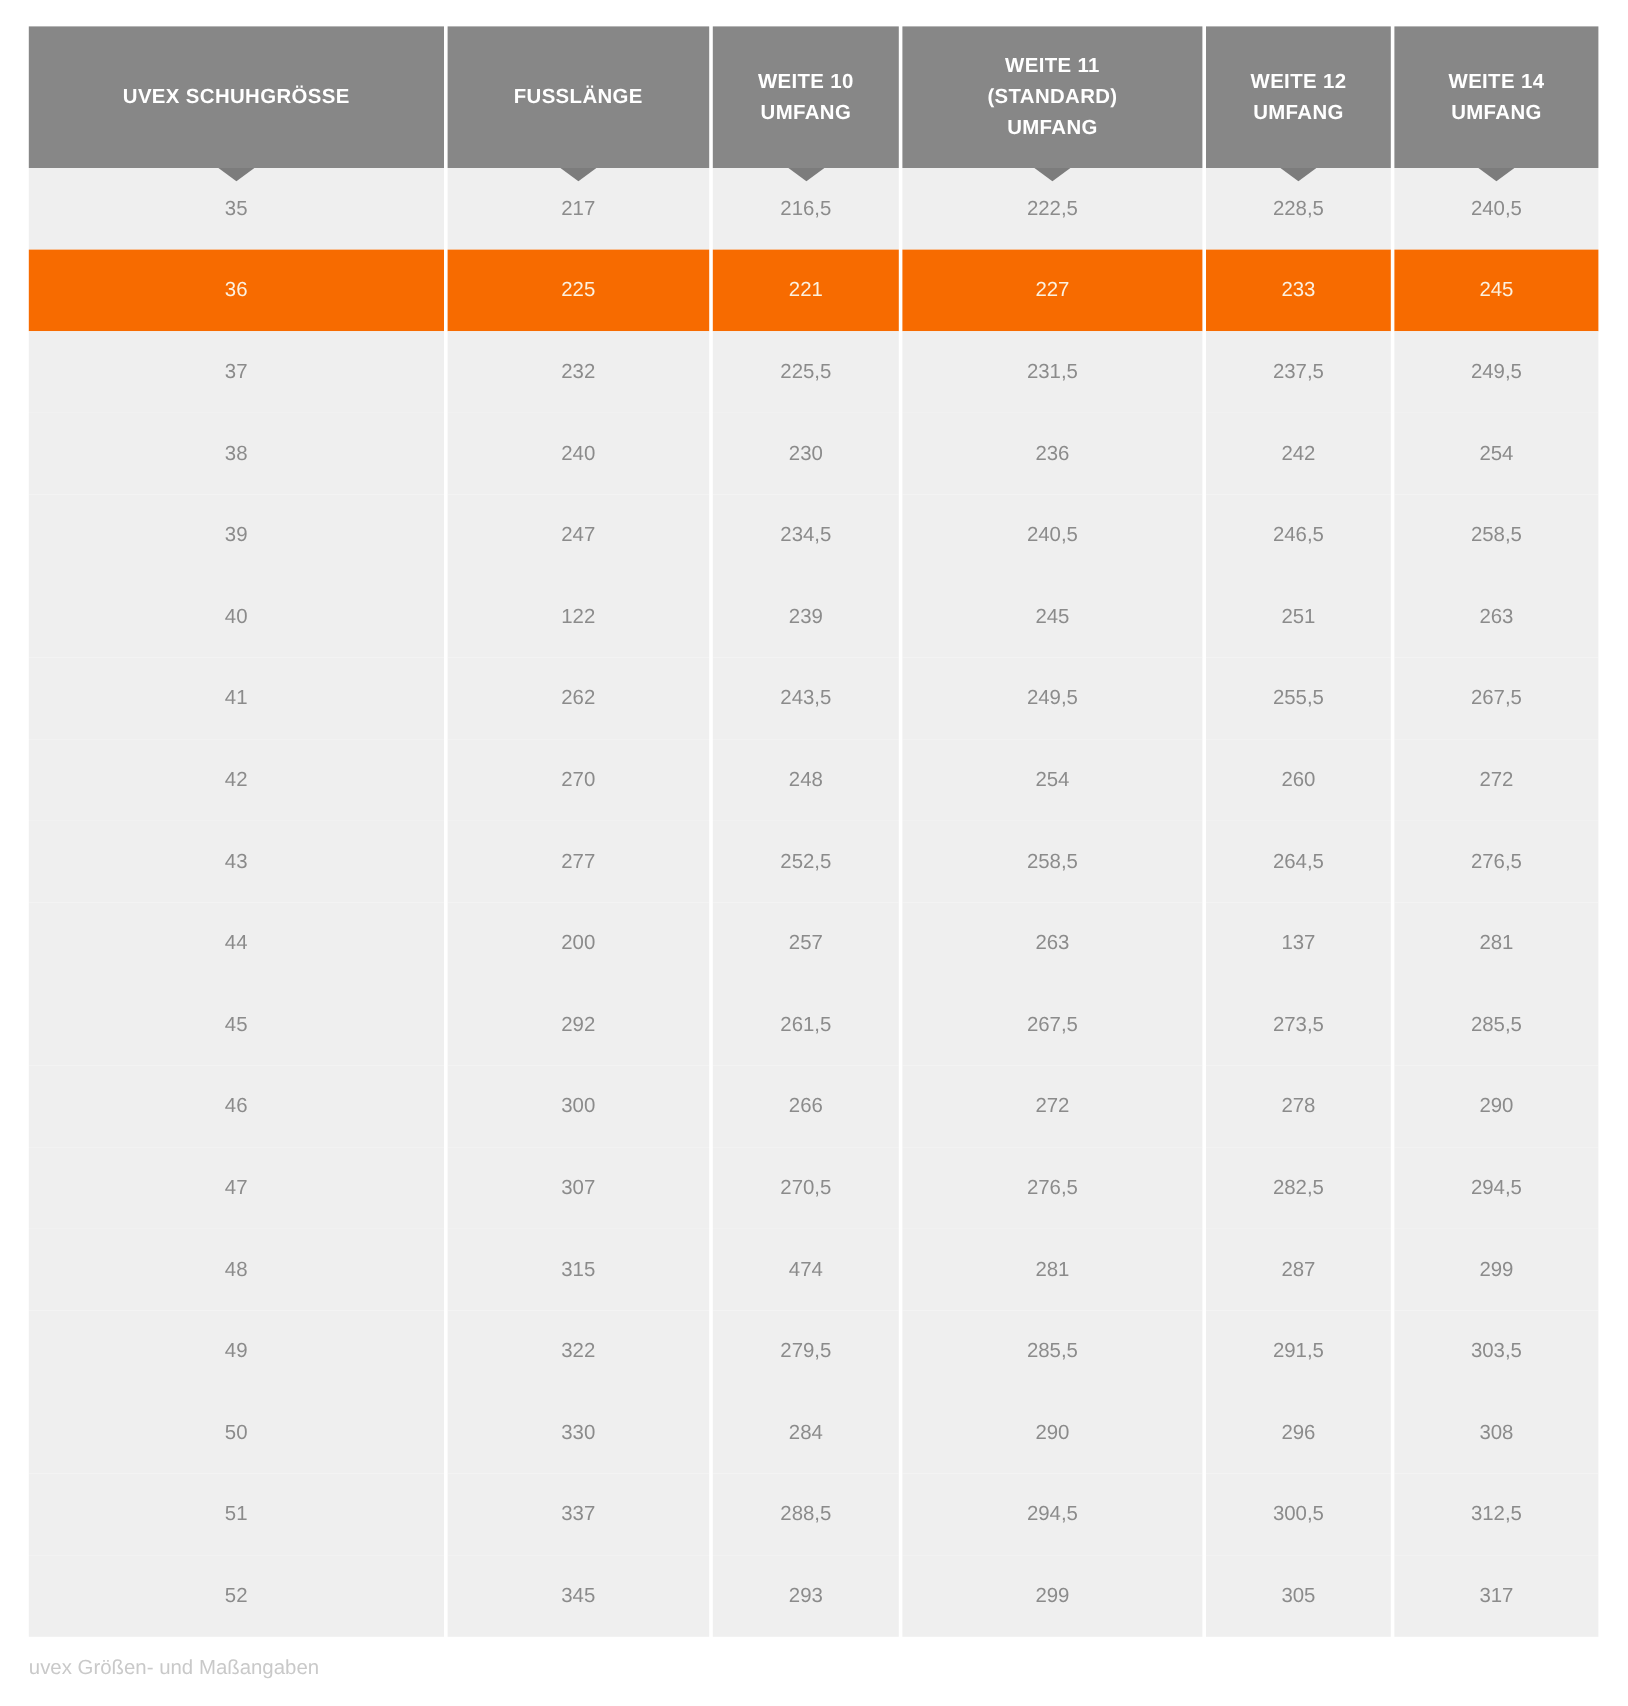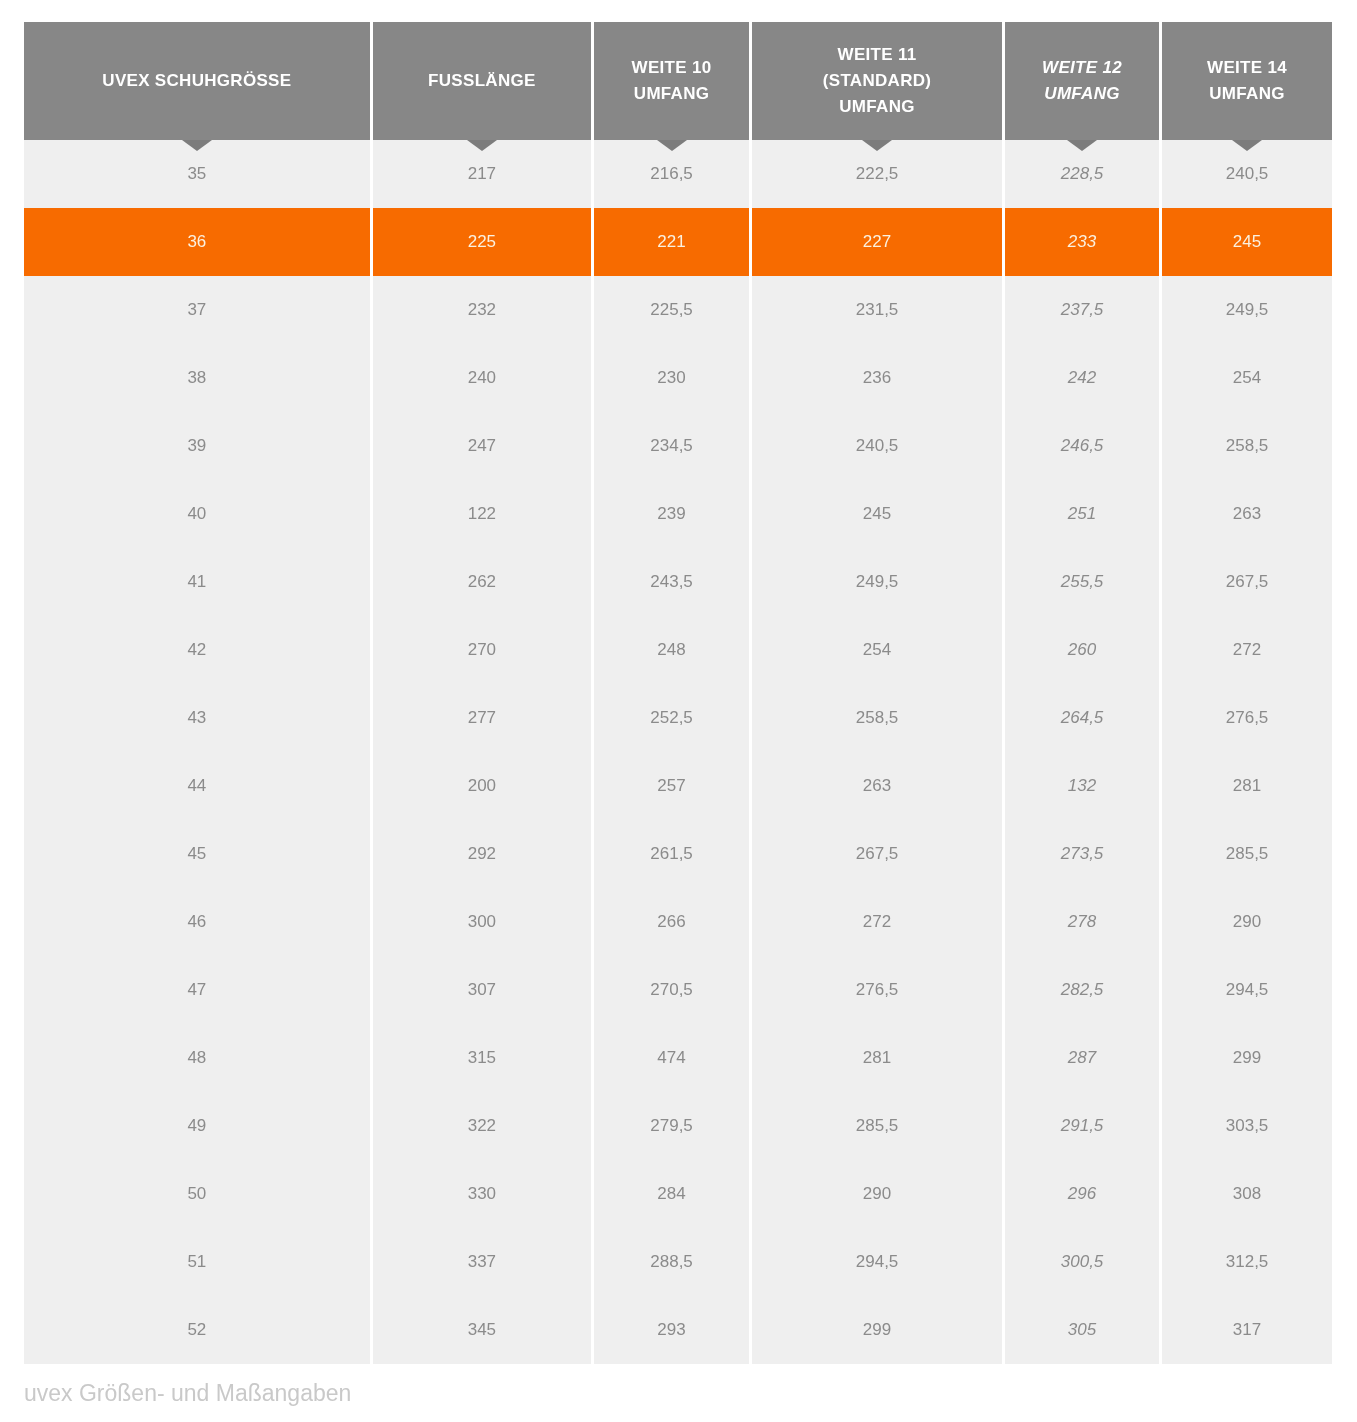--- a/index.html
+++ b/index.html
@@ -25,23 +25,23 @@
     font-weight:bold;text-align:center;}
   .hcell span{white-space:pre-line;line-height:26px;letter-spacing:.3px;}
   .tri{position:absolute;left:50%;bottom:-11px;transform:translateX(-50%);
     width:0;height:0;border-left:15px solid transparent;
     border-right:15px solid transparent;border-top:11px solid var(--arrow);z-index:2;}
   .hl .cell{background:var(--hl-bg);color:var(--hl-text);}
   .c0{width:350px;}
   .c1{width:221px;}
   .c2{width:157px;justify-content:center;}
   .c3{width:253px;}
-  .c4{width:156px;font-style:italic;}
+  .c4{width:156px;}
   .c5{width:172px;}
-  .caption{margin-top:16px;font-size:23px;color:var(--caption-text);}
+  .caption{margin-top:16px;font-size:17px;color:var(--caption-text);}
 </style>
 </head>
 <body>
 
 <div class="container">
   <div class="row header-row">
       <div class="cell hcell c0">
         <span>UVEX SCHUHGRÖSSE</span>
         <div class="tri"></div>
       </div>
@@ -142,21 +142,21 @@
         <div class="cell c2">252,5</div>
         <div class="cell c3">258,5</div>
         <div class="cell c4">264,5</div>
         <div class="cell c5">276,5</div>
       </div>
       <div class="row">
         <div class="cell c0">44</div>
         <div class="cell c1">200</div>
         <div class="cell c2">257</div>
         <div class="cell c3">263</div>
-        <div class="cell c4">132</div>
+        <div class="cell c4">137</div>
         <div class="cell c5">281</div>
       </div>
       <div class="row">
         <div class="cell c0">45</div>
         <div class="cell c1">292</div>
         <div class="cell c2">261,5</div>
         <div class="cell c3">267,5</div>
         <div class="cell c4">273,5</div>
         <div class="cell c5">285,5</div>
       </div>

